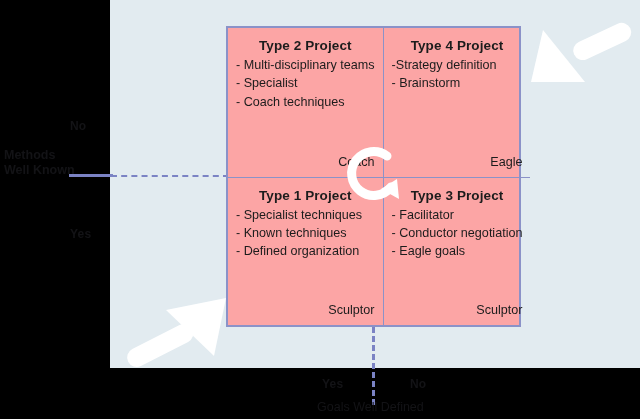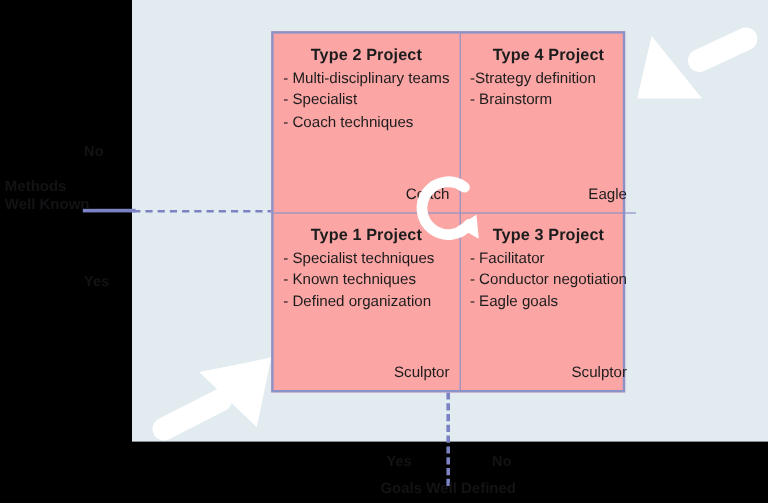--- a/index.html
+++ b/index.html
@@ -124,21 +124,21 @@
     color: #131316;
     font-weight: bold;
     font-size: 12.5px;
     line-height: 1.22;
   }
   #lbl-x-axis {
     position: absolute;
     left: 317px;
     top: 400px;
     color: #131316;
-    font-weight: bold;
+    font-weight: normal;
     font-size: 12.5px;
     white-space: nowrap;
   }
 
   
   .wht-arrow { position: absolute; }
   #arrow-tr { left: 527px; top: 6px;   width: 110px; height: 82px; }
   #arrow-bl { left: 118px; top: 288px; width: 115px; height: 84px; }
   #arrow-circ { left: 345px; top: 143px; width: 62px; height: 66px; }
 </style>

